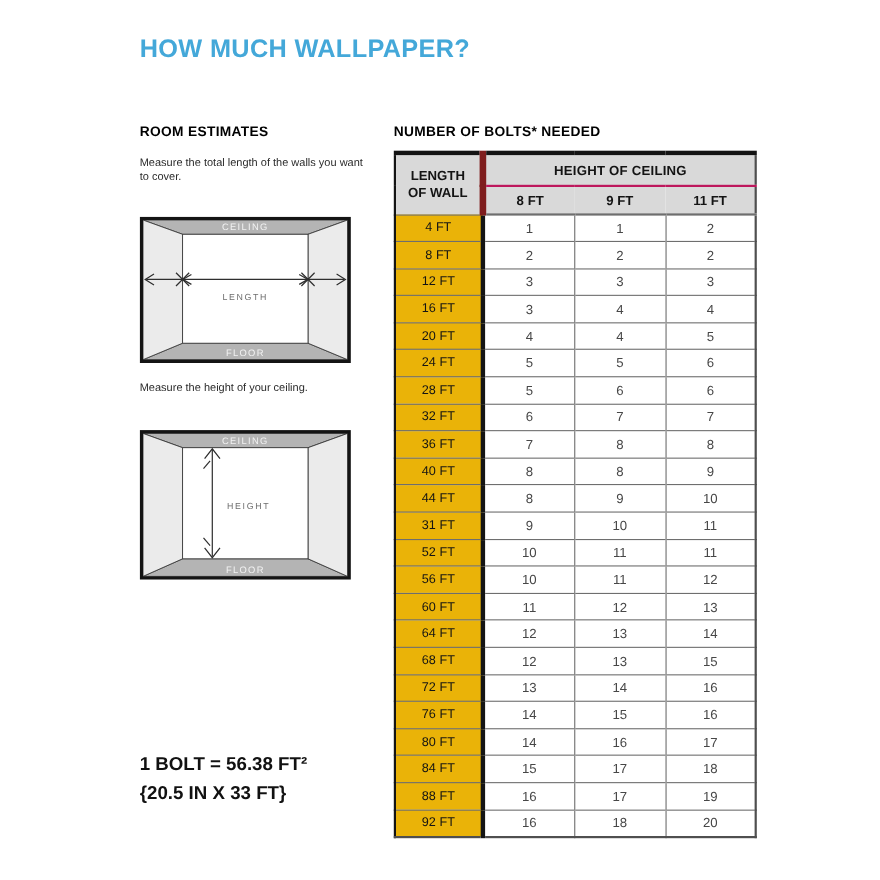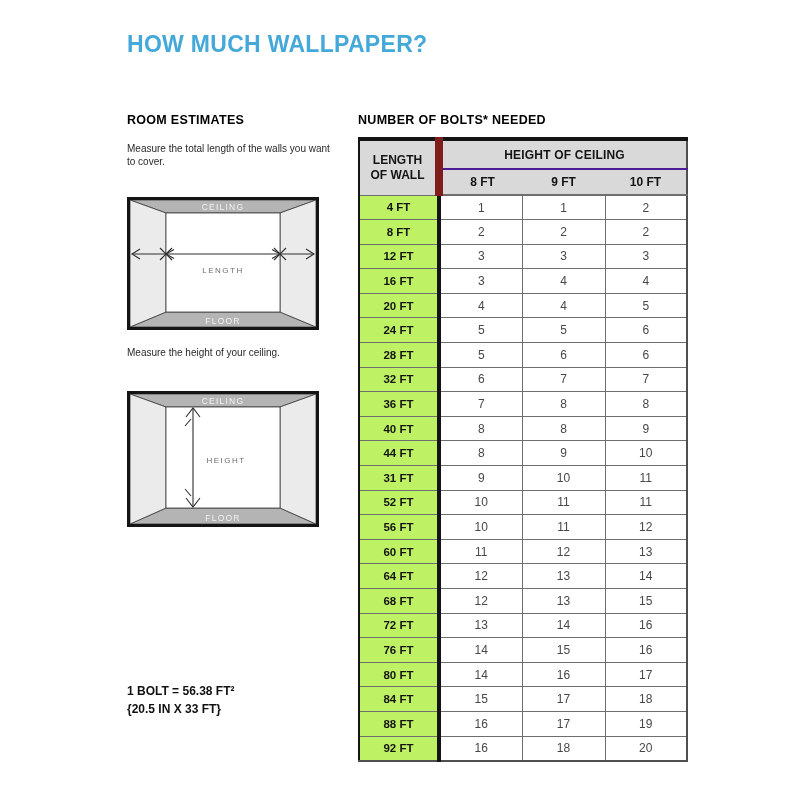--- a/index.html
+++ b/index.html
@@ -47,21 +47,21 @@
     left: 127px; top: 632px;
     font-size: 13.5px;
     font-weight: bold;
     line-height: 1.45;
     color: #111111;
   }
   .footnote .indent { padding-left: 9px; }
   .bolt-spec {
     position: absolute;
     left: 127px; top: 682px;
-    font-size: 12px;
+    font-size: 17px;
     font-weight: bold;
     line-height: 1.5;
     color: #111111;
   }
   .table-heading {
     position: absolute;
     left: 358px; top: 113px;
     width: 328px;
   }
   .bolts-table {
@@ -80,39 +80,39 @@
     vertical-align: middle;
     font-family: "Liberation Sans", sans-serif;
   }
   .bolts-table thead th {
     background: #d9d9d9;
     color: #141414;
     font-size: 12px;
     font-weight: bold;
   }
   th.wall-header {
-    border-right: 8px solid #7f1d1d;
+    border-right: 6px solid #7f1d1d;
     font-size: 12px;
     line-height: 1.25;
     padding: 0 6px;
   }
   th.group-header {
     height: 30px;
-    border-bottom: 2px solid #4c1d95;
+    border-bottom: 2px solid #be185d;
     letter-spacing: 0.2px;
   }
   tr.sub-row th {
     height: 26px;
     border-bottom: 2px solid #6e6e6e;
   }
   .bolts-table tbody th {
-    background: #bef264;
+    background: #eab308;
     color: #141414;
     font-size: 11.5px;
-    font-weight: bold;
+    font-weight: normal;
     border-right: 4px solid #141414;
     border-top: 1.5px solid #6e6e6e;
     height: 24.6px;
   }
   .bolts-table tbody td {
     background: #ffffff;
     color: #474747;
     font-size: 12px;
     border-top: 1.5px solid #6e6e6e;
     border-left: 1px solid #6e6e6e;
@@ -197,21 +197,21 @@
       <col style="width:82px">
     </colgroup>
     <thead>
       <tr>
         <th rowspan="2" class="wall-header">LENGTH OF WALL</th>
         <th colspan="3" class="group-header">HEIGHT OF CEILING</th>
       </tr>
       <tr class="sub-row">
         <th>8 FT</th>
         <th>9 FT</th>
-        <th>10 FT</th>
+        <th>11 FT</th>
       </tr>
     </thead>
     <tbody>
         <tr>
           <th>4 FT</th>
           <td>1</td>
           <td>1</td>
           <td>2</td>
         </tr>
         <tr>

